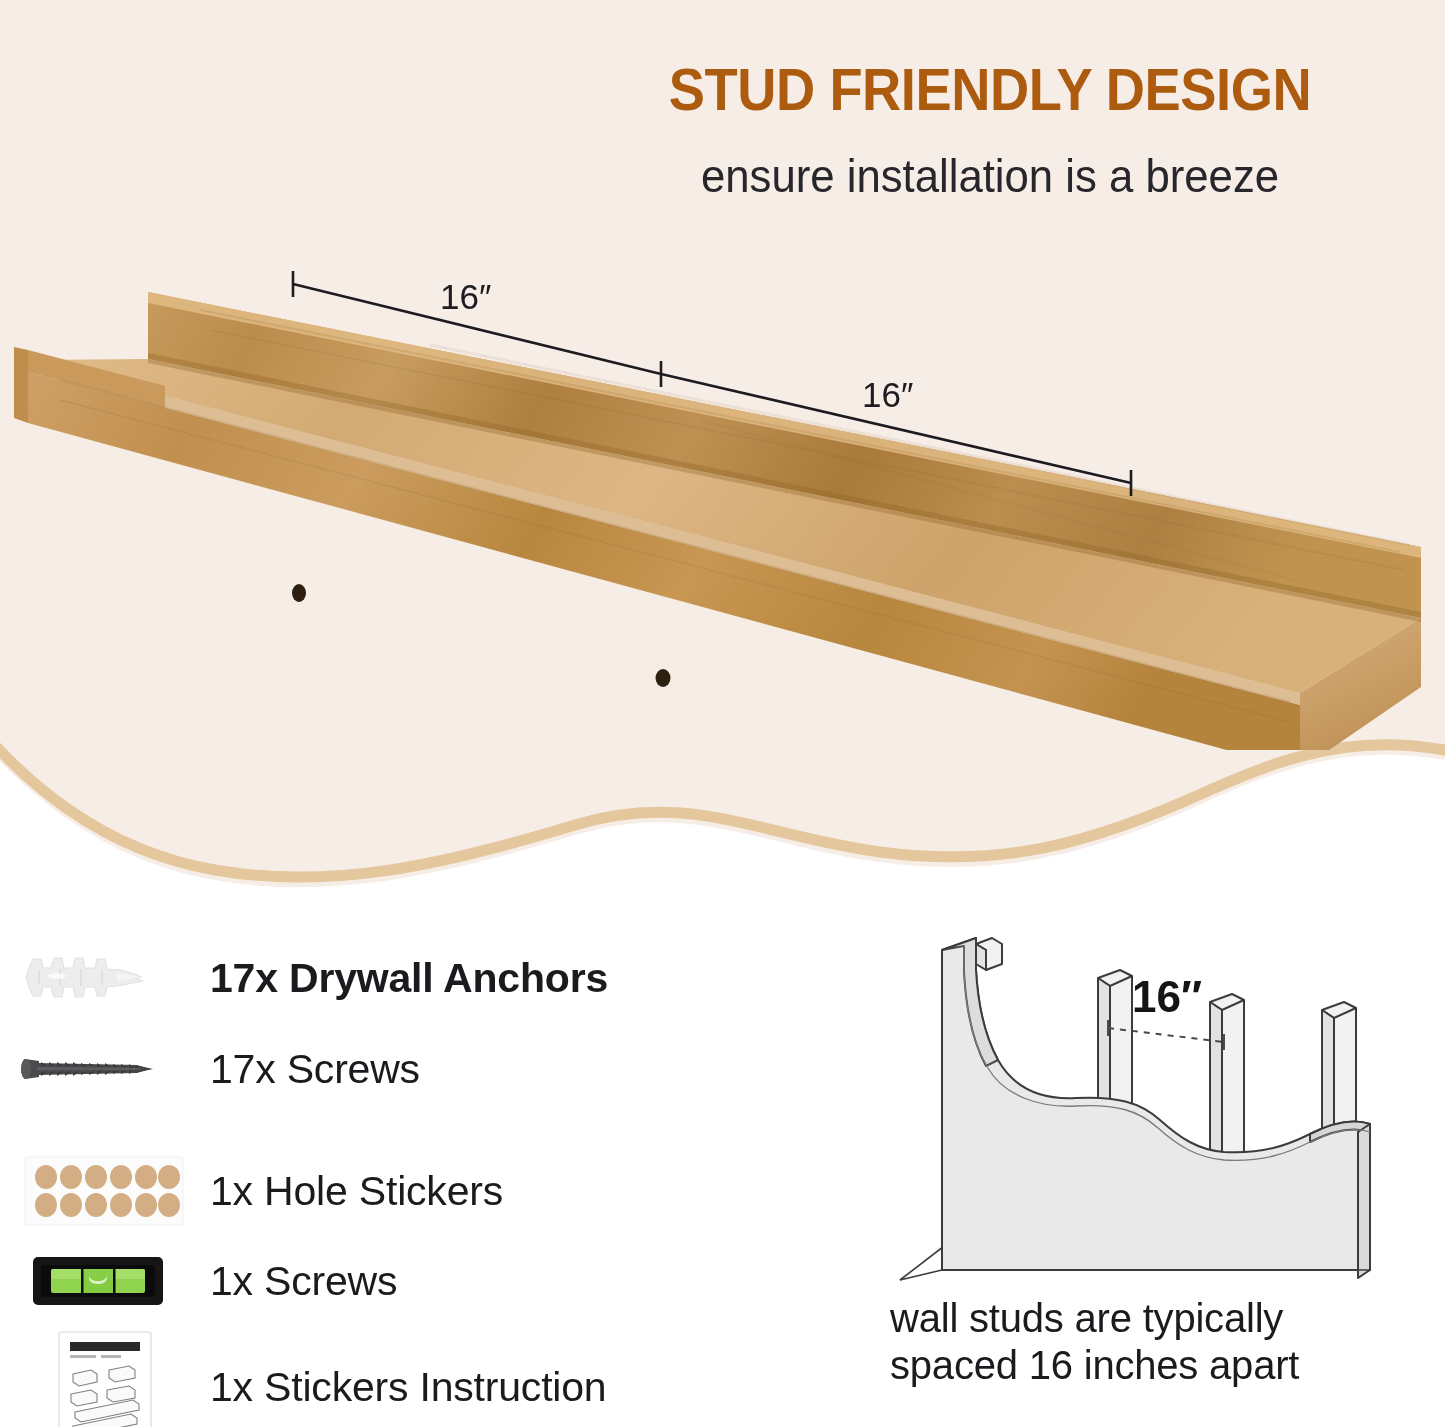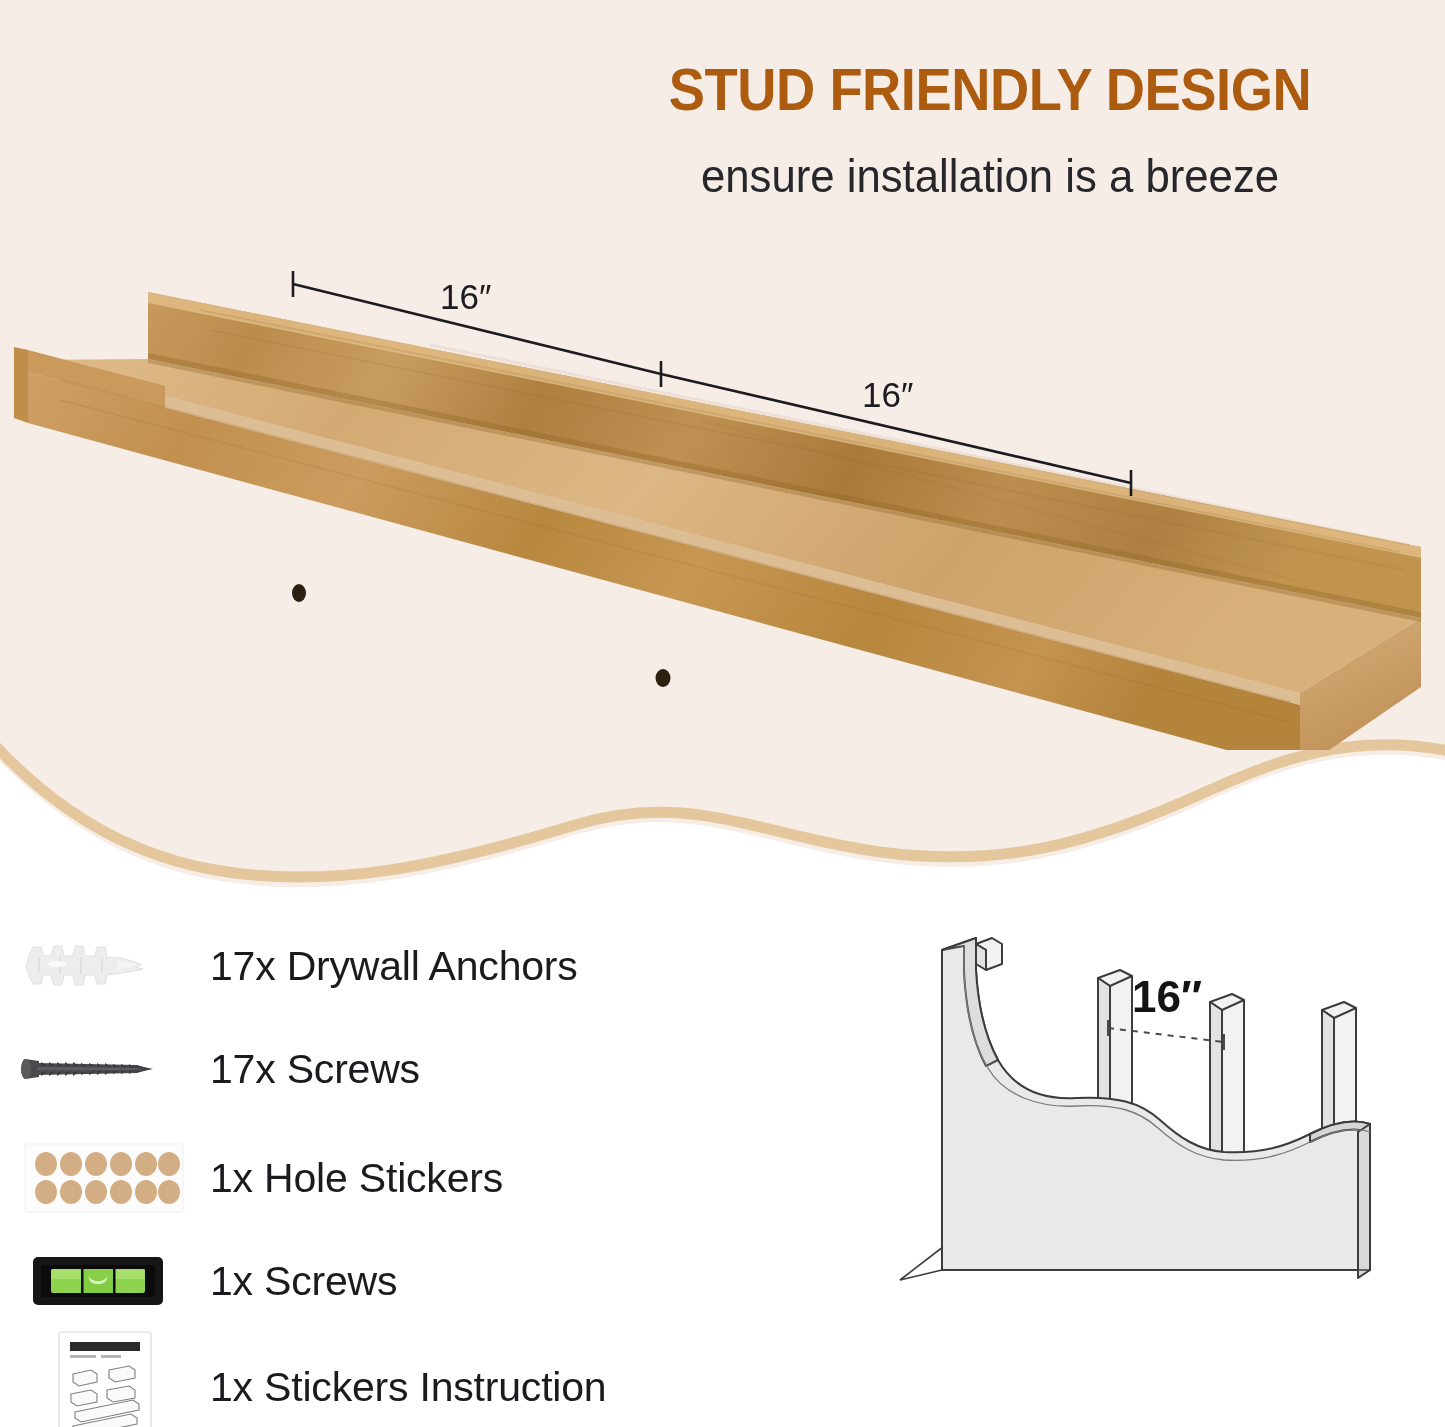--- a/index.html
+++ b/index.html
@@ -210,21 +210,21 @@
     </svg>
 
     <div class="dim-label" id="dim-label-1">16″</div>
     <div class="dim-label" id="dim-label-2">16″</div>
   </div>
 
   <div id="lower">
 
     <div id="parts-list">
 
-      <div class="part-row" style="top:3px;">
+      <div class="part-row" style="top:15px;font-weight:bold;">
         <div class="part-icon">
           <svg class="svg-icon" width="176" height="60" viewBox="0 0 176 60">
             <g>
               <path d="M12,20 L16,11 L24,11 L26,20 L34,20 L37,10 L45,10 L47,20 L56,20 L58,10 L66,10
                        L68,20 L78,20 L80,11 L88,11 L90,21 L104,22
                        L118,26 L124,29 L119,31 L126,33 L117,35 L100,38
                        L90,39 L88,48 L80,48 L78,39 L68,39 L66,49 L58,49 L56,39
                        L47,39 L45,49 L37,49 L34,39 L26,39 L24,48 L16,48 L12,39
                        L9,30 Z" fill="#EDEDED" stroke="#E2E2E2" stroke-width="1.2"></path>
               <path d="M22,22 L22,37 M43,21 L43,38 M64,21 L64,38 M85,22 L85,37" stroke="#DCDCDC" stroke-width="1.6" fill="none"></path>
@@ -273,21 +273,21 @@
                   <path d="M112,27 L118,23 L112,23 Z"></path>
               </g>
               <path d="M118,18 L136,22 L118,26 Z" fill="#414143"></path>
               <path d="M20,20 L120,21 L128,22 L120,23 L20,23 Z" fill="#6C6C6F" opacity="0.55"></path>
             </g>
           </svg>
         </div>
         <div class="part-label">17x Screws</div>
       </div>
 
-      <div class="part-row" style="top:215px;">
+      <div class="part-row" style="top:228px;">
         <div class="part-icon">
           <svg class="svg-icon" width="176" height="84" viewBox="0 0 176 84">
             <rect x="8" y="8" width="158" height="68" rx="2" fill="#FCFCFC" stroke="#EFEFEF" stroke-width="1"></rect>
             <g fill="#D3AE84">
               <ellipse cx="29" cy="28" rx="11" ry="12"></ellipse>
                 <ellipse cx="54" cy="28" rx="11" ry="12"></ellipse>
               <ellipse cx="79" cy="28" rx="11" ry="12"></ellipse>
                 <ellipse cx="104" cy="28" rx="11" ry="12"></ellipse>
               <ellipse cx="129" cy="28" rx="11" ry="12"></ellipse>
                 <ellipse cx="152" cy="28" rx="11" ry="12"></ellipse>
@@ -403,14 +403,18 @@
       </g>
 
       <g>
         <line x1="228" y1="108" x2="344" y2="122" stroke="#4A4A4A" stroke-width="2" stroke-dasharray="6 6"></line>
         <line x1="228" y1="100" x2="228" y2="116" stroke="#4A4A4A" stroke-width="2"></line>
         <line x1="344" y1="114" x2="344" y2="130" stroke="#4A4A4A" stroke-width="2"></line>
       </g>
       <text x="252" y="92" font-family="Liberation Sans, sans-serif" font-size="44" font-weight="bold" fill="#141414">16″</text>
     </svg>
 
+    <div id="stud-caption">
+      <span>wall studs are typically</span>
+      <span>spaced 16 inches apart</span>
+    </div>
   </div>
 </div>
 
 </body></html>

